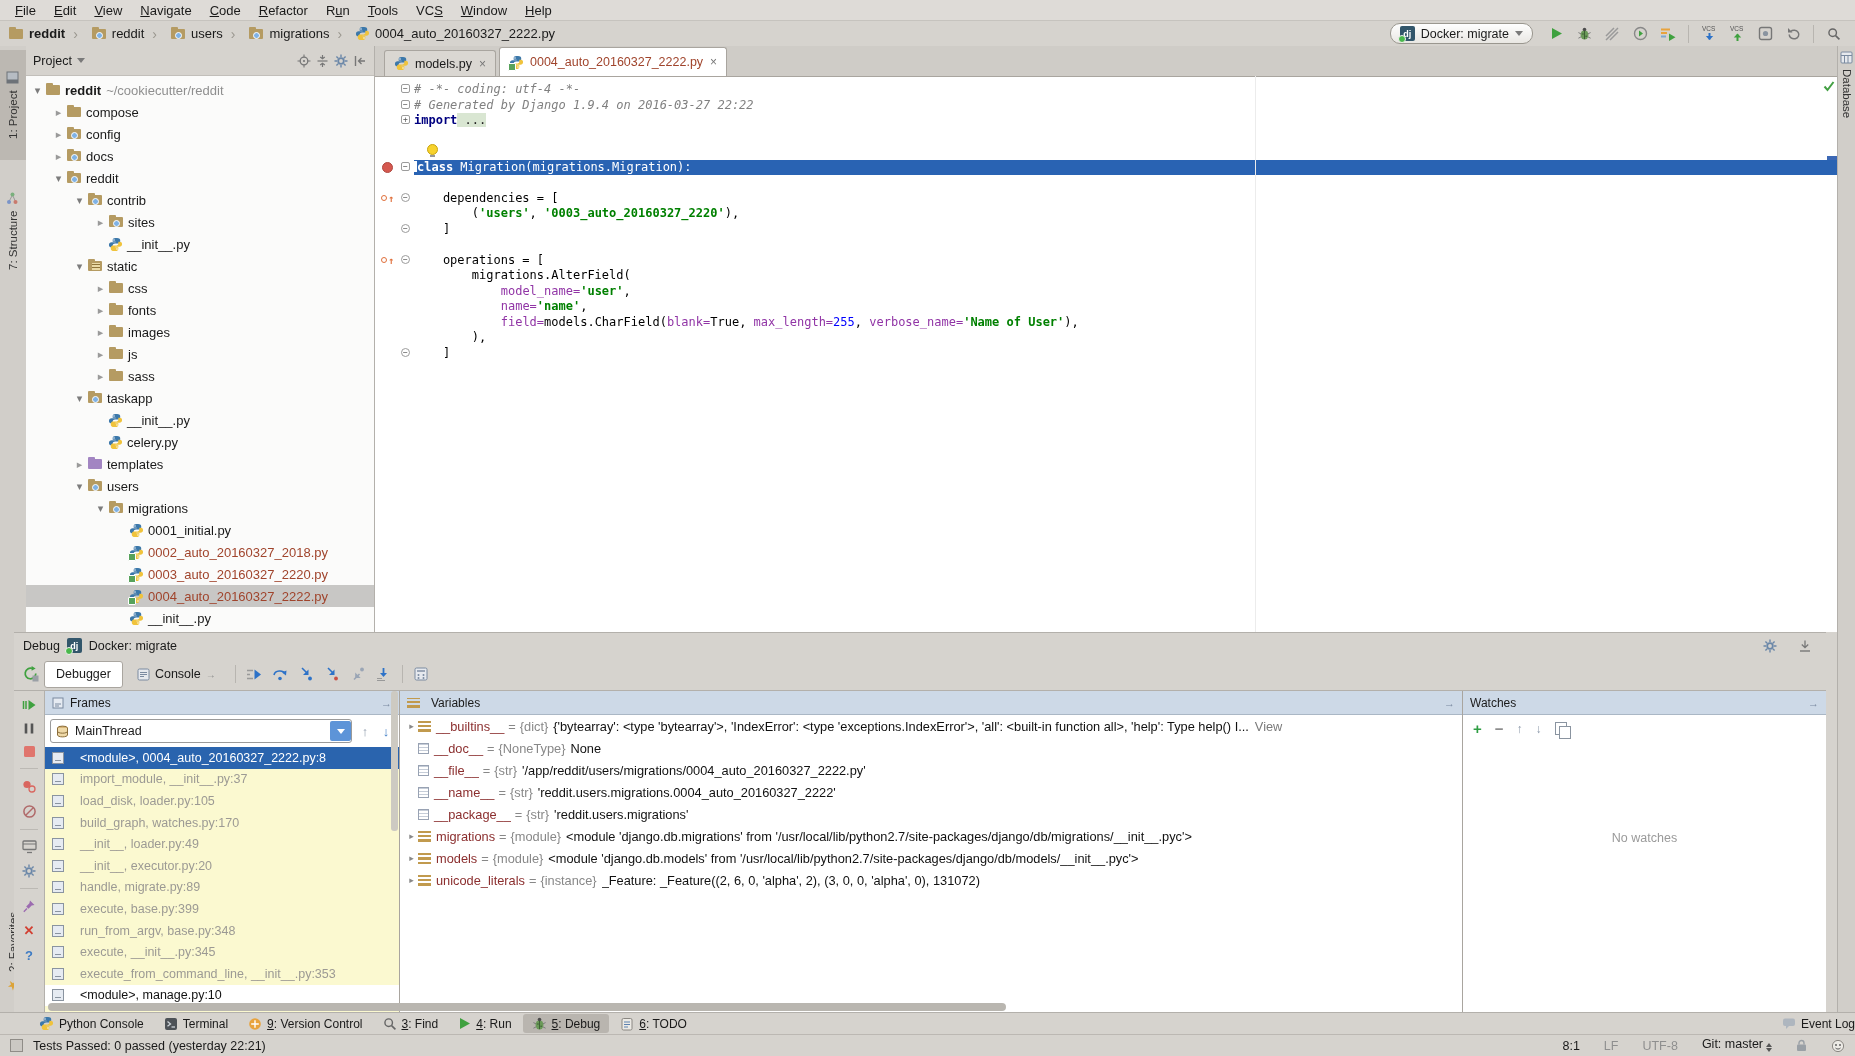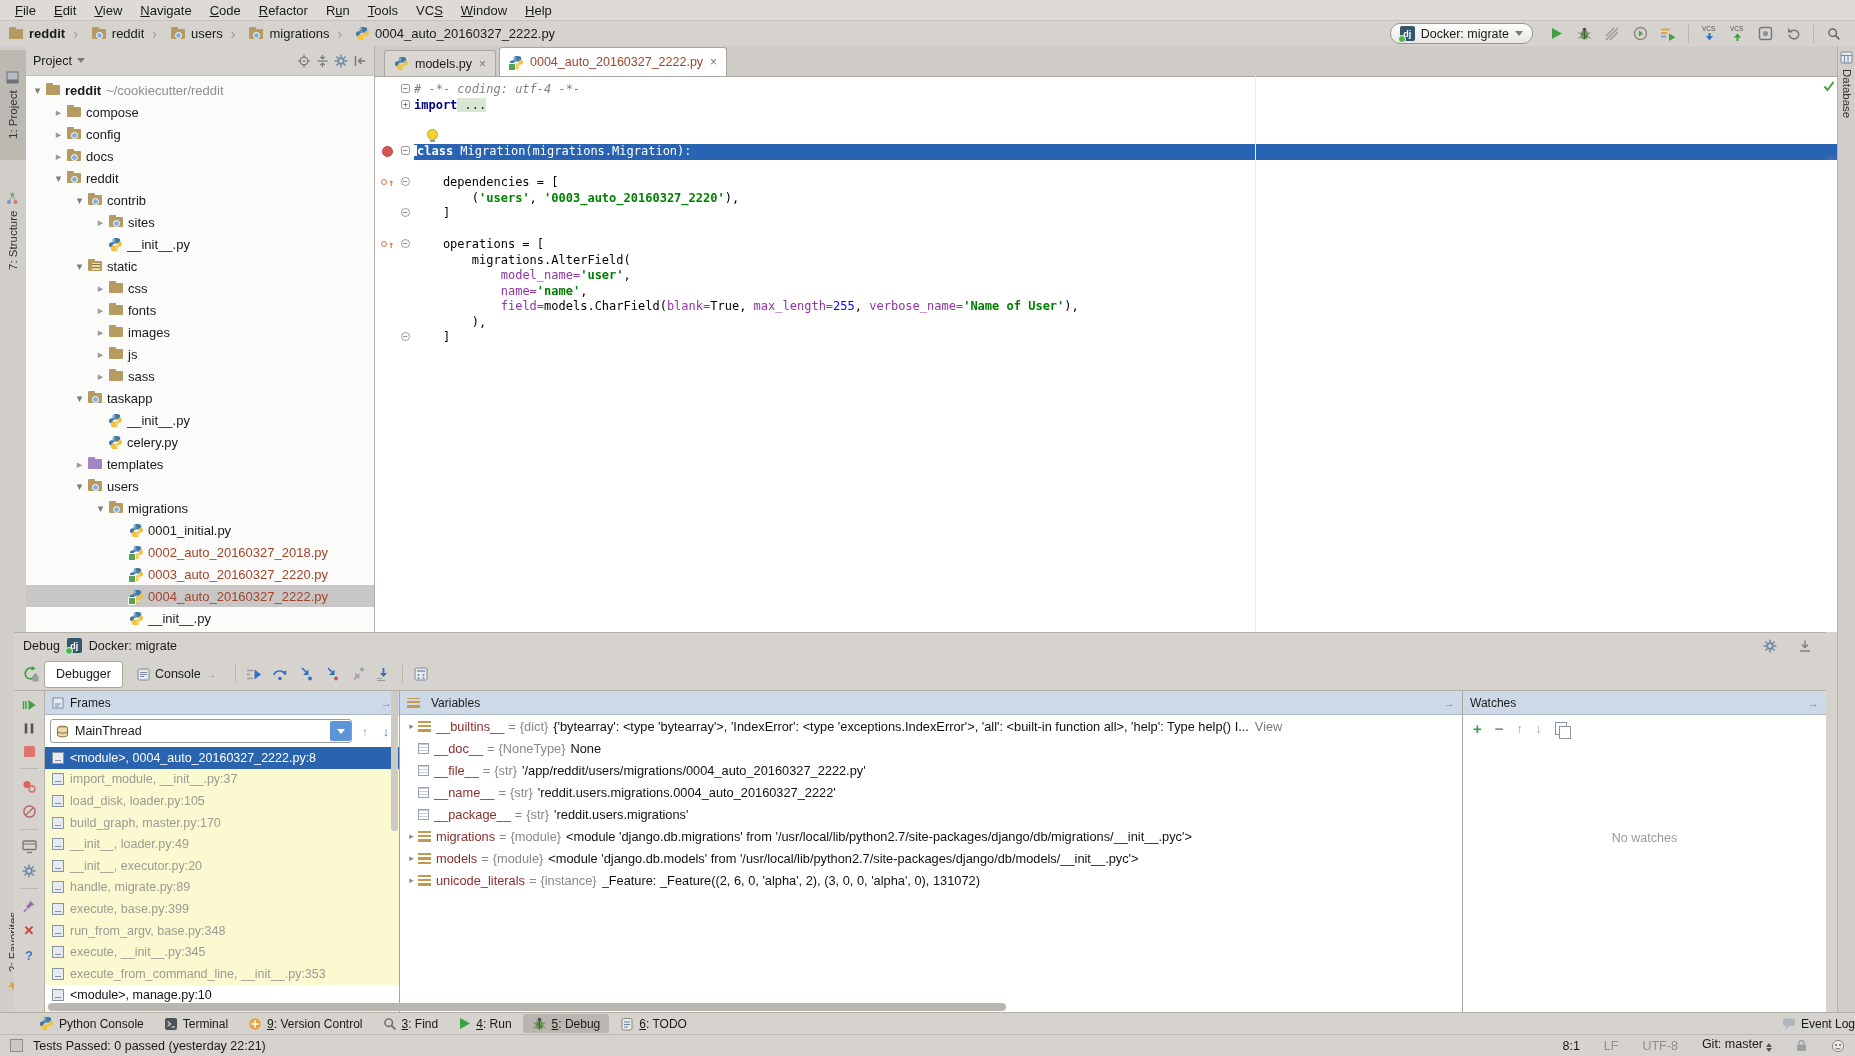--- a/index.html
+++ b/index.html
@@ -116,21 +116,21 @@
 .phide{color:#7a8aa0;font-size:11px}
 .phide::before{content:"→"}
 .frow{height:28px;display:flex;align-items:center;padding:2px 5px;gap:5px;background:#fff;flex:none}
 .combo{flex:1;height:22px;border:1px solid #9a9a9a;border-radius:3px;background:#fff;display:flex;align-items:center;padding-left:5px;gap:6px;font-size:12.5px;overflow:hidden}
 .combo .dd{margin-left:auto;width:21px;height:20px;background:#5d94d8;border-radius:2px;display:flex;align-items:center;justify-content:center;flex:none}
 .combo .dd::after{content:"";border:4px solid transparent;border-top:5px solid #fff;margin-top:5px}
 .updn{width:16px;text-align:center;font-size:13px;font-weight:bold}
 .updn.up{color:#8a97a8}.updn.up::before{content:"↑"}
 .updn.down{color:#3d7bc4}.updn.down::before{content:"↓"}
 #flist{flex:1;background:#fbf9d0;overflow:hidden;position:relative}
-.fitem{height:21.6px;display:flex;align-items:center;gap:6px;padding-left:7px;font-size:12.5px;color:#9c9a94;white-space:nowrap}
+.fitem{height:21.6px;display:flex;align-items:center;gap:16px;padding-left:7px;font-size:12.5px;color:#9c9a94;white-space:nowrap}
 .fitem.main{background:#fff;color:#111}
 .fitem.sel{background:#2a64ae;color:#fff}
 .ficn{width:12px;height:12px;border:1px solid #8a94a0;background:#e6ebf2;box-sizing:border-box;flex:none;position:relative}
 .ficn::after{content:"";position:absolute;left:2px;top:7px;width:6px;height:1px;background:#8a94a0}
 #vlist{flex:1;overflow:hidden}
 .vitem{height:22px;display:flex;align-items:center;padding-left:5px;font-size:12.8px;white-space:nowrap;overflow:hidden}
 .vitem .ar{width:13px;font-size:9px;color:#888;text-align:center;flex:none}
 .vitem .ar.exp::before{content:"▸"}
 .vicn{width:14px;height:11px;flex:none;margin-right:5px}
 .vicn.bars{background:repeating-linear-gradient(0deg,#c19a4e 0 2.5px,transparent 2.5px 4.5px);width:13px}
@@ -610,20 +610,26 @@
   <div id="code">
       <div style="height: 5px;"></div>
       <div class="cline">
         <span class="gut">
           <span class="fm minus"></span>
         </span>
         <span class="codetext"><span class="com"># -*- coding: utf-4 -*-</span></span>
       </div>
       <div class="cline">
         <span class="gut">
+          <span class="fm minus"></span>
+        </span>
+        <span class="codetext"><span class="com"># Generated by Django 1.9.4 on 2016-03-27 22:22</span></span>
+      </div>
+      <div class="cline">
+        <span class="gut">
           <span class="fm plus"></span>
         </span>
         <span class="codetext"><span class="kw">import</span><span class="foldseg"> ...</span></span>
       </div>
       <div class="cline">
         <span class="gut"></span>
         <span class="codetext"></span>
       </div>
       <div class="cline">
         <span class="gut"></span>
@@ -900,21 +906,21 @@
           <div class="fitem">
             <span class="ficn"></span>
             <span>import_module, __init__.py:37</span>
           </div>
           <div class="fitem">
             <span class="ficn"></span>
             <span>load_disk, loader.py:105</span>
           </div>
           <div class="fitem">
             <span class="ficn"></span>
-            <span>build_graph, master.py:170</span>
+            <span>build_graph, watches.py:170</span>
           </div>
           <div class="fitem">
             <span class="ficn"></span>
             <span>__init__, loader.py:49</span>
           </div>
           <div class="fitem">
             <span class="ficn"></span>
             <span>__init__, executor.py:20</span>
           </div>
           <div class="fitem">

